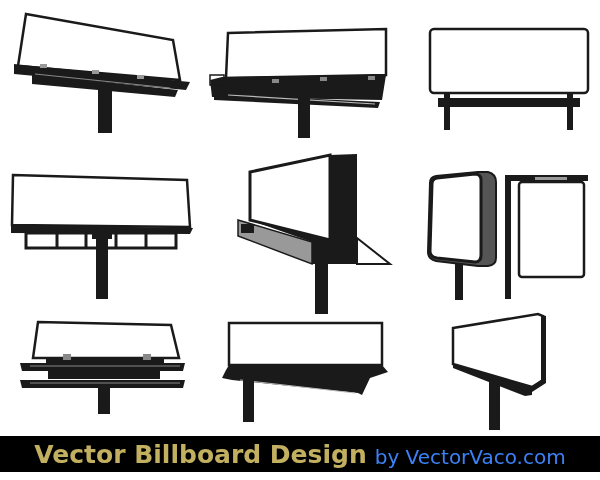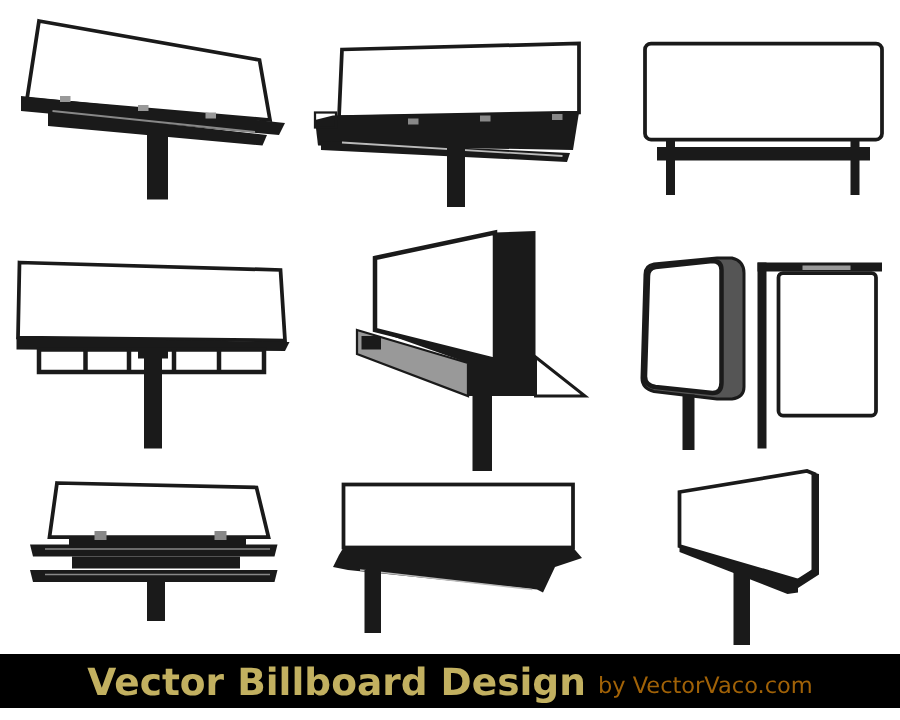--- a/index.html
+++ b/index.html
@@ -1,20 +1,20 @@
 <!DOCTYPE html>
 <html><head>
 <meta charset="utf-8">
 <style>
   html, body { margin:0; padding:0; }
   body { width:600px; height:480px; background:#ffffff; position:relative; overflow:hidden; font-family:"DejaVu Sans", sans-serif; }
   .art { position:absolute; left:0; top:0; width:600px; height:436px; }
   .banner { position:absolute; left:0; top:436px; width:600px; height:36px; background:#000; display:flex; align-items:center; justify-content:center; }
   .banner .title { font-family:"DejaVu Sans", sans-serif; font-weight:bold; font-size:25px; color:#c2b060; letter-spacing:0px; }
-  .banner .by { font-family:"DejaVu Sans", sans-serif; font-size:15px; color:#a16207; margin-left:8px; position:relative; top:3px; }
+  .banner .by { font-family:"DejaVu Sans", sans-serif; font-size:20px; color:#3b82f6; margin-left:8px; position:relative; top:3px; }
 </style>
 </head>
 <body>
 
 <svg class="art" viewBox="0 0 600 436" xmlns="http://www.w3.org/2000/svg">
 
   <g>
     <polygon points="26,14 173,40 180,80 18,66" fill="#fff" stroke="#1a1a1a" stroke-width="2.5"></polygon>
     <polygon points="14,64 190,82 186,90 14,74" fill="#1a1a1a"></polygon>
     <polygon points="32,74 178,90 175,97 32,84" fill="#1a1a1a"></polygon>

